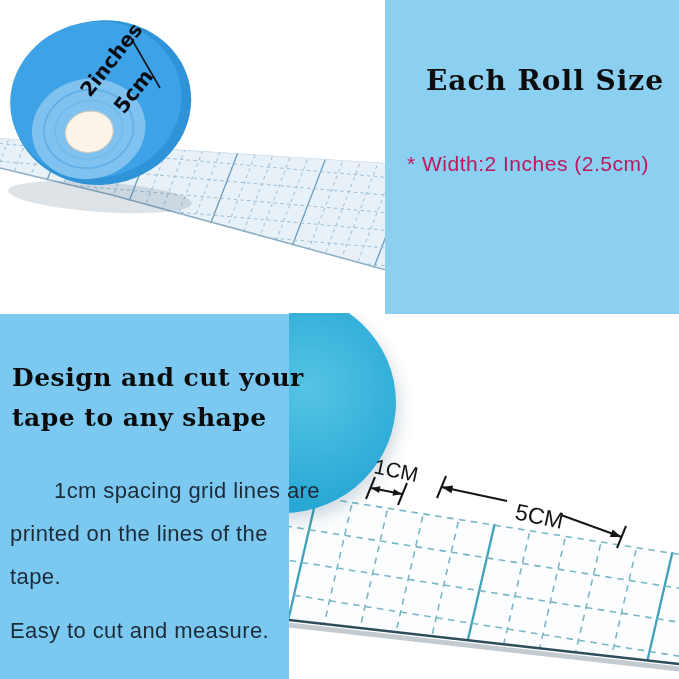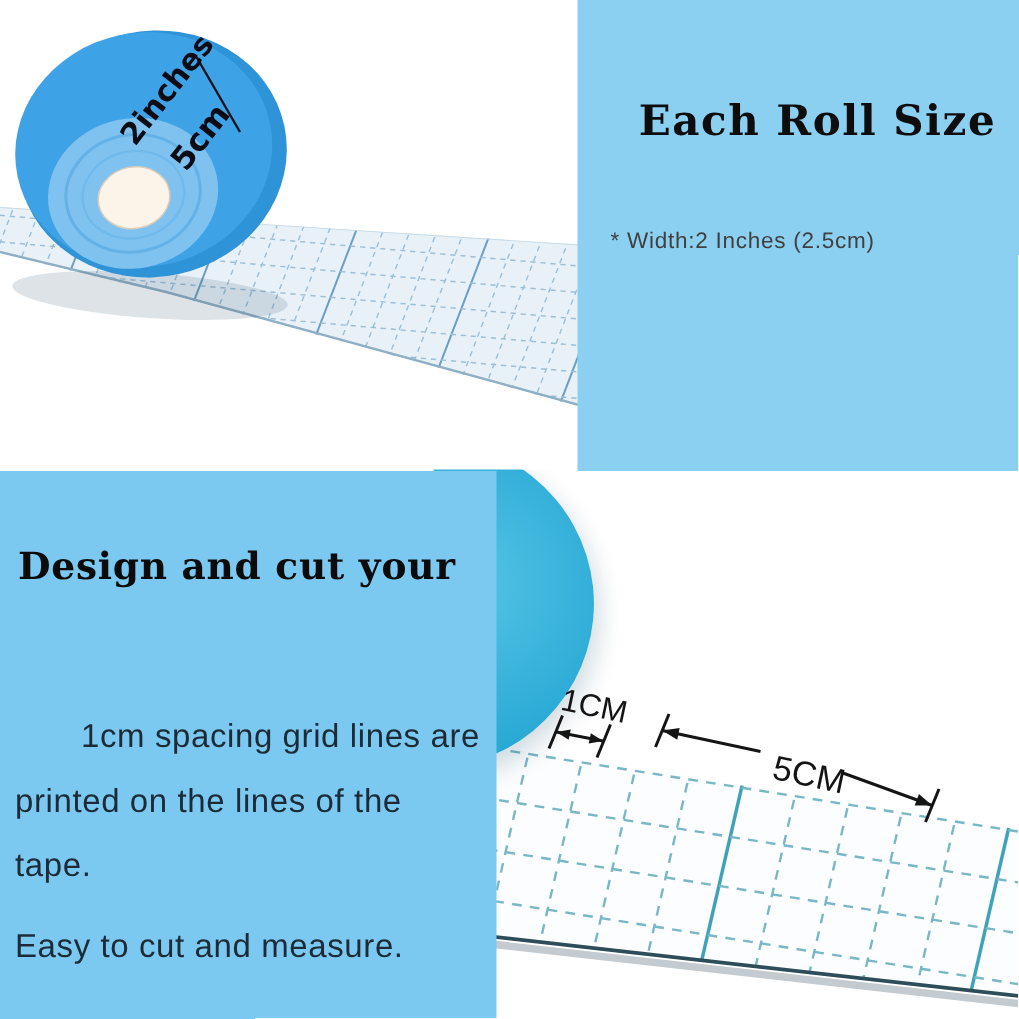--- a/index.html
+++ b/index.html
@@ -20,28 +20,28 @@
   .teal-roll{
     position:absolute;left:-118px;top:-20px;width:225px;height:220px;border-radius:50%;
     transform:rotate(-6deg);
     background:radial-gradient(circle at 62% 45%, #56c4e5 0%, var(--tape-teal) 58%, #1e96c5 96%);
     box-shadow:3px 8px 16px rgba(0,60,90,0.18);
   }
 
   
   .panel{position:absolute;z-index:3;}
   .panel-top{left:385px;top:0;width:320px;height:314px;background:var(--panel-top);}
-  .panel-bottom{left:0;top:314px;width:289px;height:365px;background:var(--panel-bottom);padding-left:42px;}
+  .panel-bottom{left:0;top:314px;width:289px;height:365px;background:var(--panel-bottom);}
 
   .panel-title{
     position:absolute;top:64px;left:0;width:100%;margin:0;text-align:center;
     font-family:"DejaVu Serif","Liberation Serif",serif;font-weight:bold;
     font-size:28px;letter-spacing:1px;color:var(--ink);
   }
-  .spec{position:absolute;font-size:15px;letter-spacing:.5px;color:#404040;white-space:nowrap;}
+  .spec{position:absolute;font-size:21px;letter-spacing:.5px;color:#be185d;white-space:nowrap;}
   .spec-0{left:22px;top:152px;}
   .spec-1{left:22px;top:200px;}
   .spec-2{left:126px;top:243px;}
 
   .design-heading{
     position:absolute;left:12px;margin:0;
     font-family:"DejaVu Serif","Liberation Serif",serif;font-weight:bold;
     font-size:25px;letter-spacing:.5px;color:#0b0b0b;white-space:nowrap;
   }
   .dh-0{top:49px;}
@@ -123,20 +123,21 @@
     </svg>
   </section>
 
   <aside class="panel panel-top">
     <h2 class="panel-title">Each Roll Size</h2>
     <div class="spec spec-0">* Width:2 Inches (2.5cm)</div>
   </aside>
 
   <aside class="panel panel-bottom">
     <h2 class="design-heading dh-0">Design and cut your</h2>
+    <h2 class="design-heading dh-1">tape to any shape</h2>
     <p class="design-body db-0">1cm spacing grid lines are</p>
     <p class="design-body db-1">printed on the lines of the</p>
     <p class="design-body db-2">tape.</p>
     <p class="design-body db-3">Easy to cut and measure.</p>
   </aside>
 
   <section class="bottom-photo">
     <svg class="bot-strip" width="390" height="366">
       <g id="gridBot" transform="rotate(9 0 170) skewX(-4)">
           <rect x="-30" y="146" width="504" height="167.5" fill="#FBFDFE"></rect>

